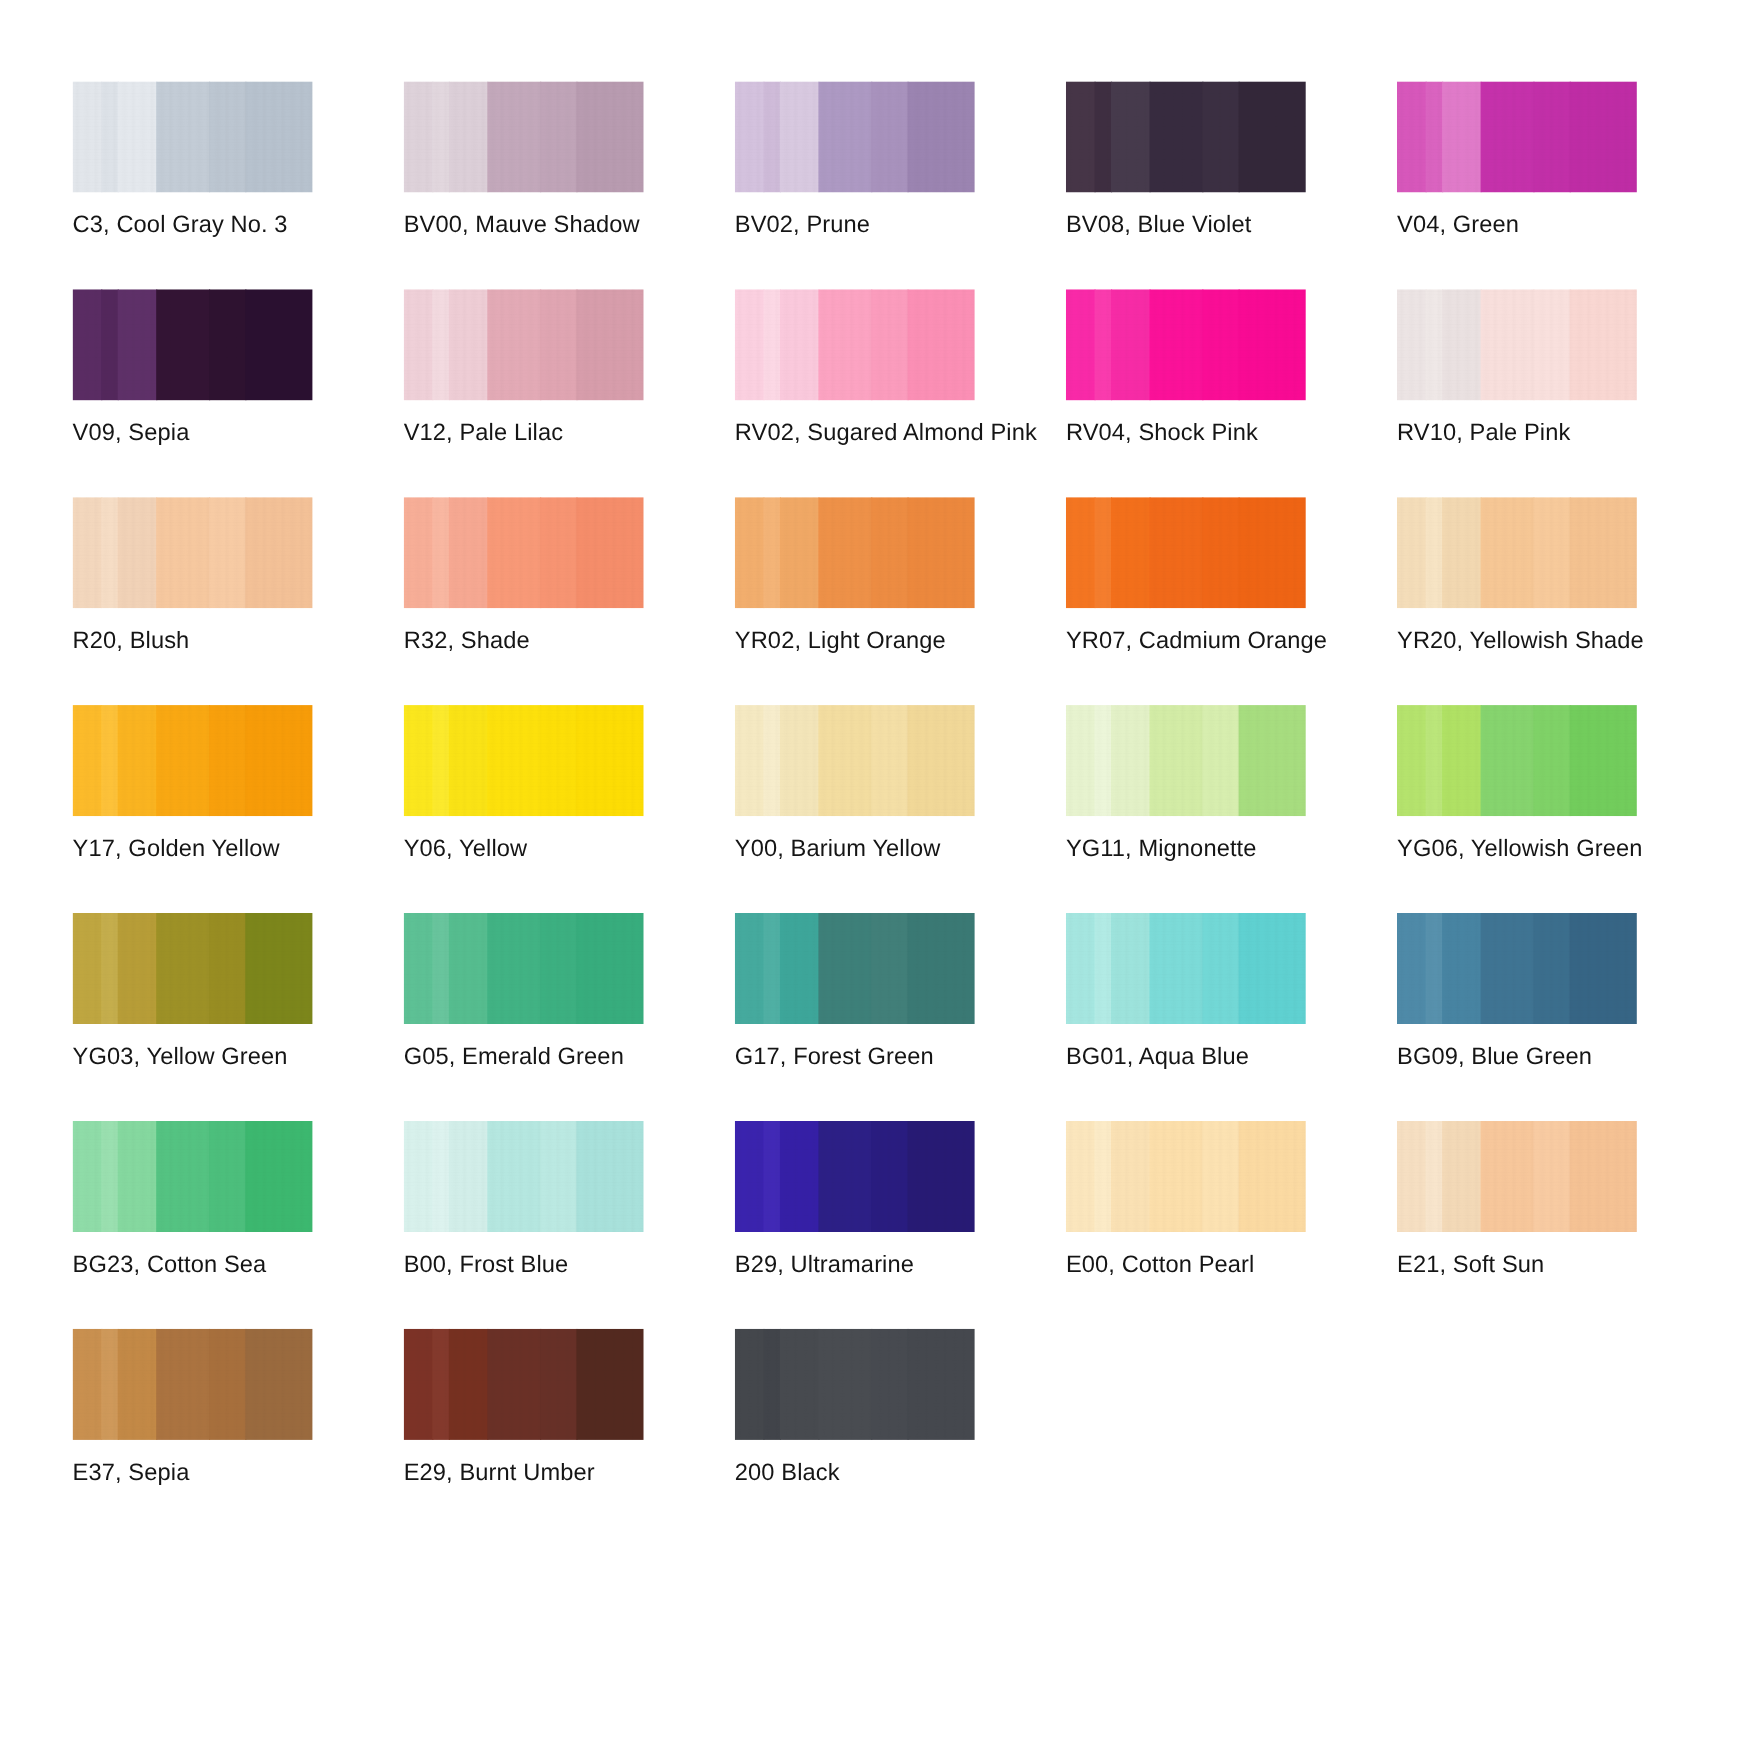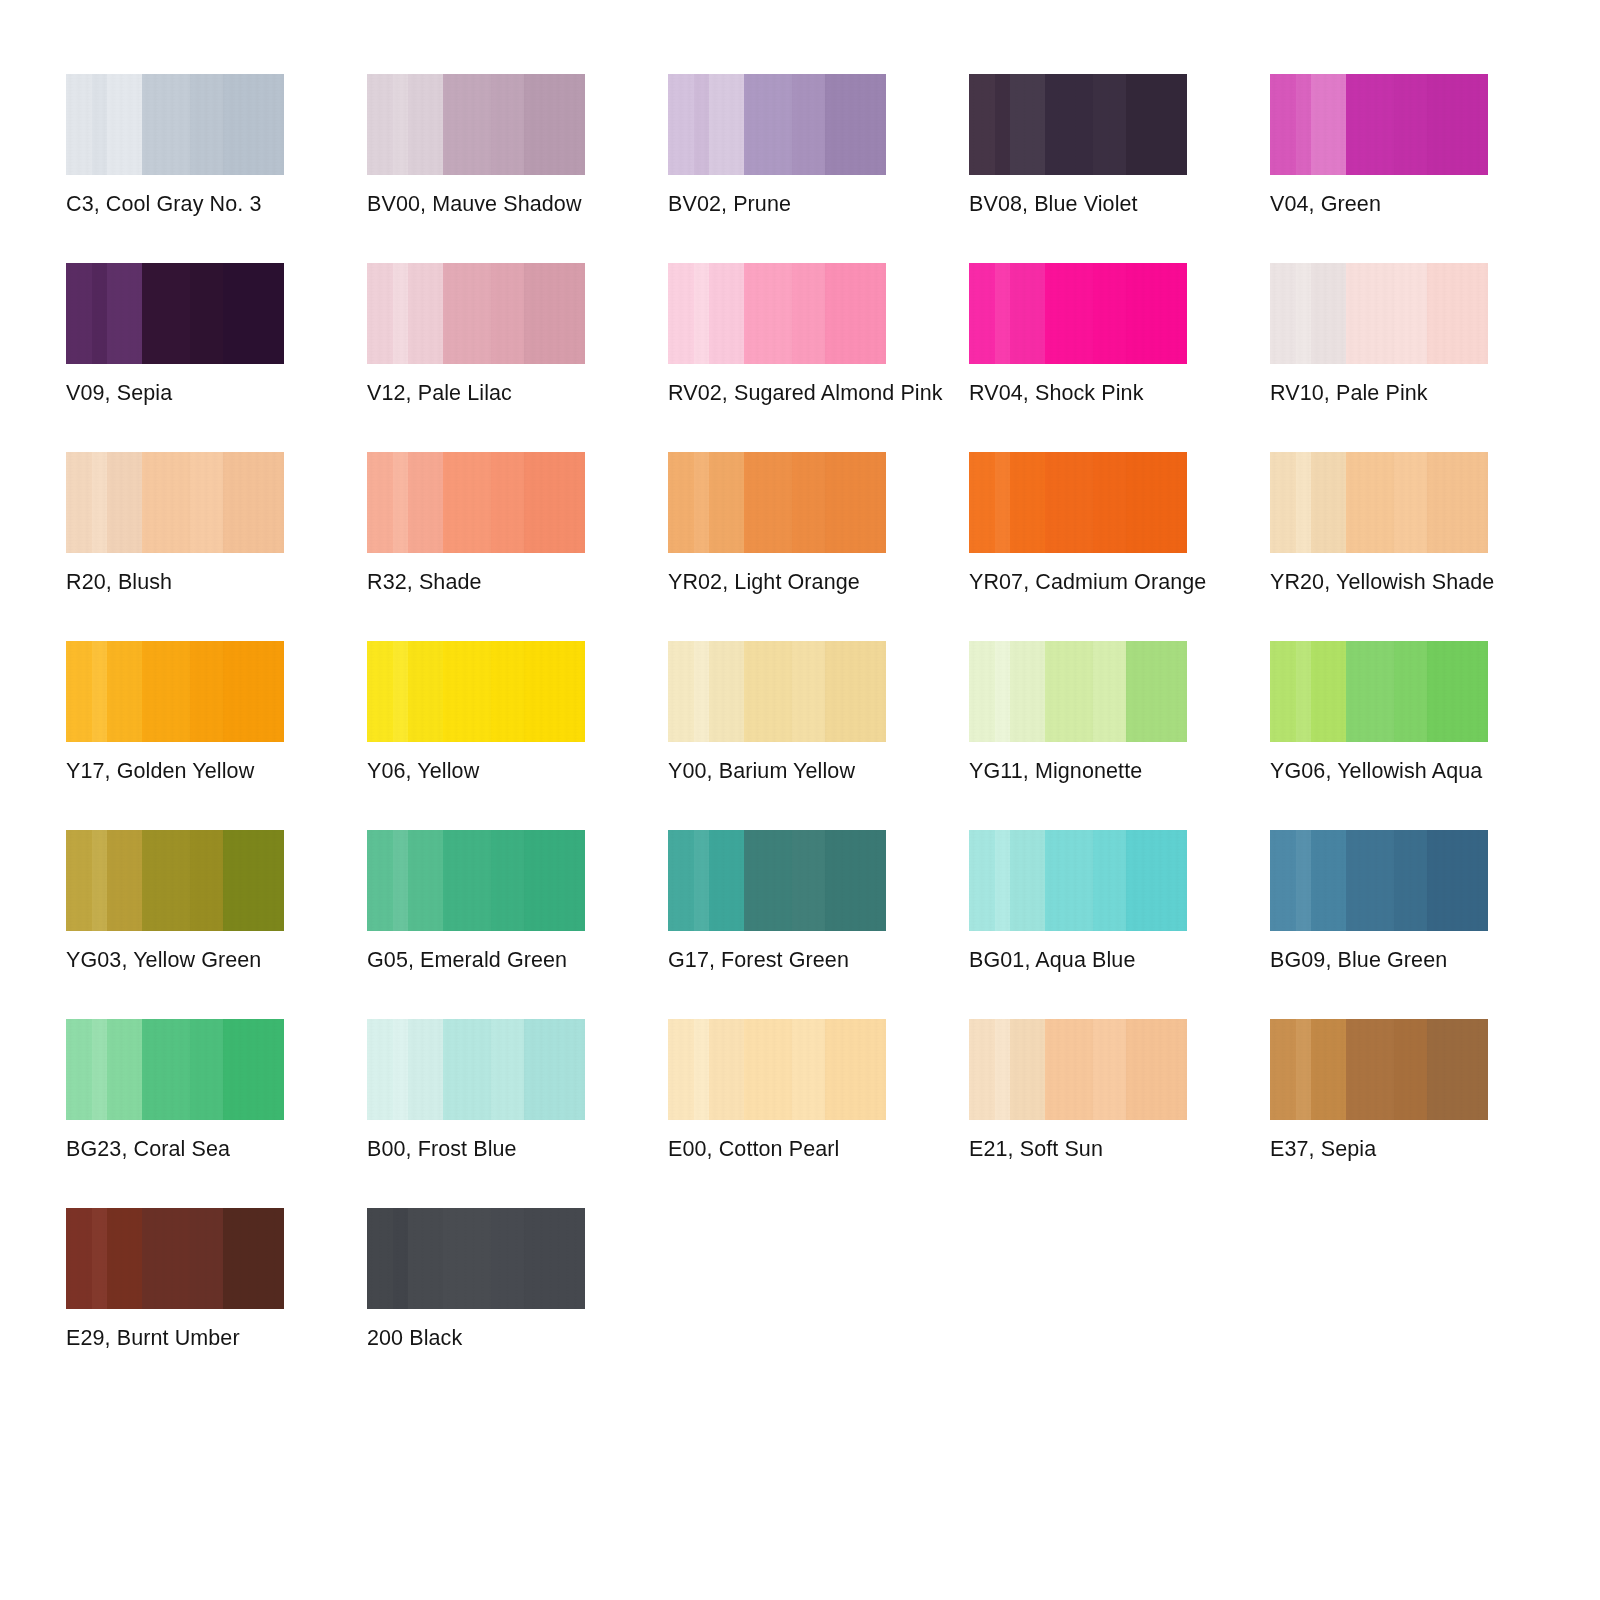--- a/index.html
+++ b/index.html
@@ -322,21 +322,21 @@
       <div class="swatch-cell">
         <div class="swatch-chip">
           <div class="band" style="left: 0%; width: 12.4%; background: rgb(181, 227, 109);"></div>
           <div class="band" style="left: 12%; width: 7.4%; background: rgb(187, 230, 122);"></div>
           <div class="band" style="left: 19%; width: 16.4%; background: rgb(176, 225, 100);"></div>
           <div class="band" style="left: 35%; width: 22.4%; background: rgb(134, 212, 110);"></div>
           <div class="band" style="left: 57%; width: 15.4%; background: rgb(127, 210, 103);"></div>
           <div class="band" style="left: 72%; width: 28.4%; background: rgb(114, 205, 92);"></div>
           <div class="grain"></div>
         </div>
-        <div class="swatch-label">YG06, Yellowish Aqua</div>
+        <div class="swatch-label">YG06, Yellowish Green</div>
       </div>
       <div class="swatch-cell">
         <div class="swatch-chip">
           <div class="band" style="left: 0%; width: 12.4%; background: rgb(191, 166, 64);"></div>
           <div class="band" style="left: 12%; width: 7.4%; background: rgb(197, 174, 76);"></div>
           <div class="band" style="left: 19%; width: 16.4%; background: rgb(183, 157, 55);"></div>
           <div class="band" style="left: 35%; width: 22.4%; background: rgb(157, 145, 38);"></div>
           <div class="band" style="left: 57%; width: 15.4%; background: rgb(152, 141, 34);"></div>
           <div class="band" style="left: 72%; width: 28.4%; background: rgb(124, 134, 27);"></div>
           <div class="grain"></div>
@@ -394,36 +394,48 @@
       <div class="swatch-cell">
         <div class="swatch-chip">
           <div class="band" style="left: 0%; width: 12.4%; background: rgb(143, 220, 168);"></div>
           <div class="band" style="left: 12%; width: 7.4%; background: rgb(154, 224, 176);"></div>
           <div class="band" style="left: 19%; width: 16.4%; background: rgb(133, 216, 159);"></div>
           <div class="band" style="left: 35%; width: 22.4%; background: rgb(84, 195, 130);"></div>
           <div class="band" style="left: 57%; width: 15.4%; background: rgb(76, 191, 124);"></div>
           <div class="band" style="left: 72%; width: 28.4%; background: rgb(60, 184, 111);"></div>
           <div class="grain"></div>
         </div>
-        <div class="swatch-label">BG23, Coral Sea</div>
+        <div class="swatch-label">BG23, Cotton Sea</div>
       </div>
       <div class="swatch-cell">
         <div class="swatch-chip">
           <div class="band" style="left: 0%; width: 12.4%; background: rgb(216, 241, 236);"></div>
           <div class="band" style="left: 12%; width: 7.4%; background: rgb(221, 243, 239);"></div>
           <div class="band" style="left: 19%; width: 16.4%; background: rgb(210, 238, 233);"></div>
           <div class="band" style="left: 35%; width: 22.4%; background: rgb(181, 231, 224);"></div>
           <div class="band" style="left: 57%; width: 15.4%; background: rgb(187, 233, 226);"></div>
           <div class="band" style="left: 72%; width: 28.4%; background: rgb(168, 225, 219);"></div>
           <div class="grain"></div>
         </div>
         <div class="swatch-label">B00, Frost Blue</div>
       </div>
       <div class="swatch-cell">
         <div class="swatch-chip">
+          <div class="band" style="left: 0%; width: 12.4%; background: rgb(58, 35, 174);"></div>
+          <div class="band" style="left: 12%; width: 7.4%; background: rgb(65, 41, 182);"></div>
+          <div class="band" style="left: 19%; width: 16.4%; background: rgb(53, 31, 166);"></div>
+          <div class="band" style="left: 35%; width: 22.4%; background: rgb(44, 31, 134);"></div>
+          <div class="band" style="left: 57%; width: 15.4%; background: rgb(41, 28, 128);"></div>
+          <div class="band" style="left: 72%; width: 28.4%; background: rgb(39, 26, 116);"></div>
+          <div class="grain"></div>
+        </div>
+        <div class="swatch-label">B29, Ultramarine</div>
+      </div>
+      <div class="swatch-cell">
+        <div class="swatch-chip">
           <div class="band" style="left: 0%; width: 12.4%; background: rgb(251, 230, 189);"></div>
           <div class="band" style="left: 12%; width: 7.4%; background: rgb(252, 235, 199);"></div>
           <div class="band" style="left: 19%; width: 16.4%; background: rgb(250, 225, 180);"></div>
           <div class="band" style="left: 35%; width: 22.4%; background: rgb(252, 223, 171);"></div>
           <div class="band" style="left: 57%; width: 15.4%; background: rgb(252, 226, 178);"></div>
           <div class="band" style="left: 72%; width: 28.4%; background: rgb(251, 218, 162);"></div>
           <div class="grain"></div>
         </div>
         <div class="swatch-label">E00, Cotton Pearl</div>
       </div>

